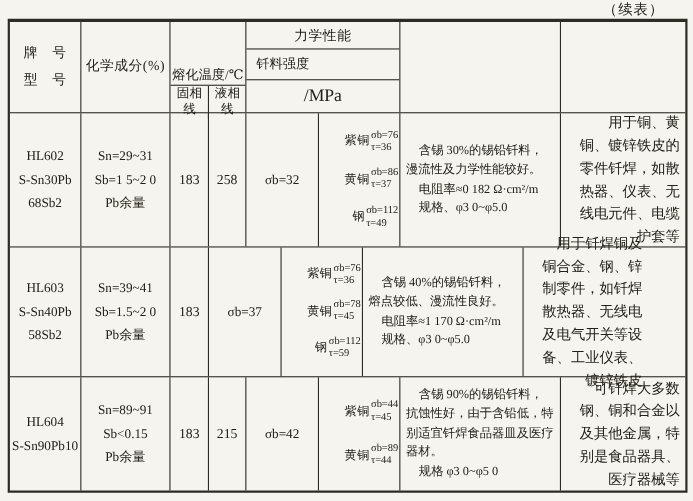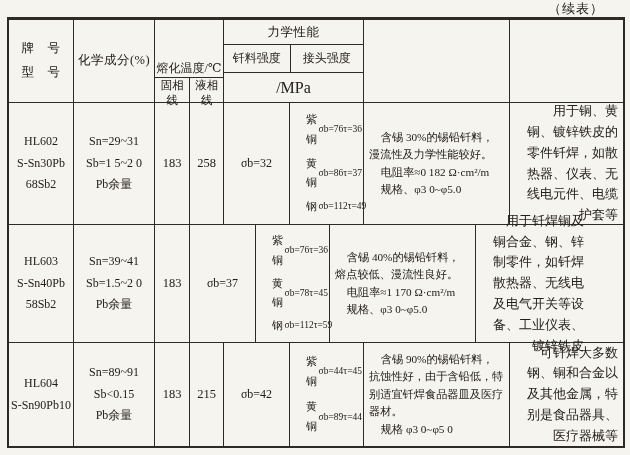--- a/index.html
+++ b/index.html
@@ -53,24 +53,24 @@
   
   .drow{display:flex;border-top:1px solid var(--line);}
   .r1{height:122px}.r2{height:118px}.r3{height:104px}
   .drow > * + *{border-left:1px solid var(--line);}
   .dc{
     display:flex;flex-direction:column;align-items:center;justify-content:center;
     text-align:center;font-size:12px;line-height:1.8;
   }
   .dc.nums{font-size:12.5px;}
   
-  .joint{align-items:flex-start;justify-content:space-evenly;padding:3px 1px 3px 16px;}
+  .joint{align-items:flex-end;justify-content:space-evenly;padding:3px 1px 3px 4px;}
   .jentry{display:flex;align-items:center;justify-content:flex-start;}
   .mat{font-size:11px;letter-spacing:.5px;}
-  .vals{display:flex;flex-direction:row;font-size:9.5px;line-height:1.2;
+  .vals{display:flex;flex-direction:column;font-size:9.5px;line-height:1.2;
     text-align:left;margin-left:1px;}
   
   .feat{align-items:stretch;justify-content:center;padding:2px 5px;
     text-align:left;font-size:11.2px;line-height:1.55;}
   .feat p{text-indent:1.05em;}
   .usage{align-items:stretch;justify-content:center;padding:2px 5px 2px 6px;
     text-align:right;font-size:13px;line-height:1.6;}
   .usage p{text-indent:1.05em;}
 </style>
 </head>
@@ -90,21 +90,20 @@
       <div class="g-top">熔化温度/℃</div>
       <div class="g-bottom">
         <div class="c3 g-sub">固相线</div>
         <div class="c4 g-sub">液相线</div>
       </div>
     </div>
     <div class="c56 grp">
       <div class="g-top2">力学性能</div>
       <div class="g-mid">
         <div class="c5 g-sub">钎料强度</div>
-        <div class="c6 g-sub">接头强度</div>
       </div>
       <div class="g-unit">/MPa</div>
     </div>
     <div class="c7 hcell"></div>
     <div class="c8 hcell"></div>
   </div>
 
   <div class="drow r1">
     <div class="c1 dc">
       <div>HL602</div>

